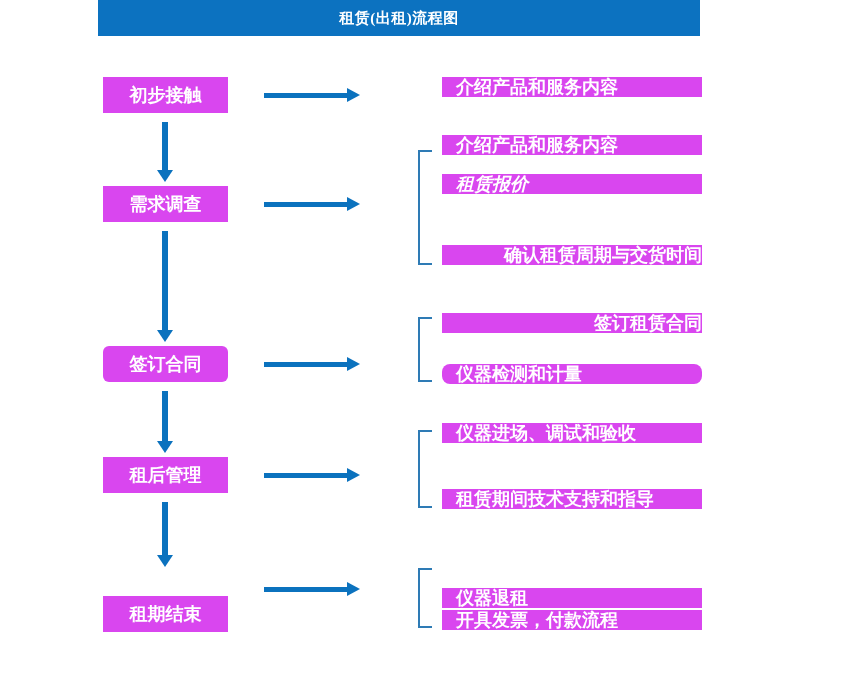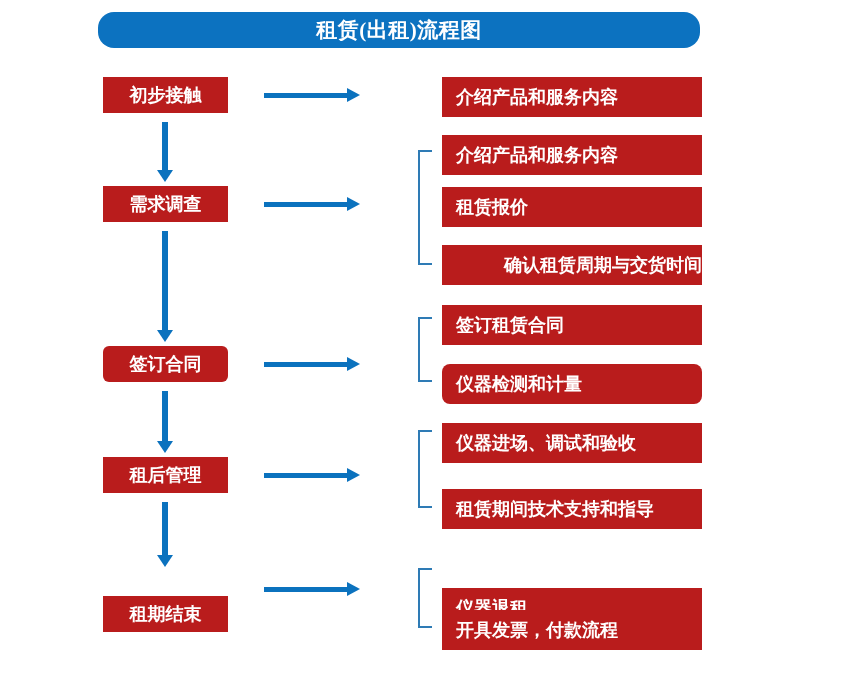--- a/index.html
+++ b/index.html
@@ -6,46 +6,45 @@
   body{
     width:844px;height:688px;
     background:#ffffff;
     font-family:"Liberation Serif","DejaVu Serif",serif;
     overflow:hidden;
   }
   #stage{position:relative;width:844px;height:688px;}
 
   .title-bar{
     position:absolute;
-    left:98px; top:12px; width:602px; height:36px;
+    left:98px; top:0; width:602px; height:36px;
     background:var(--brand,#0C72C0);
     color:#ffffff;
-    font-size:21px;
+    font-size:15px;
     font-weight:bold;
     display:flex;align-items:center;justify-content:center;
     letter-spacing:.5px;
-    border-radius:16px;
   }
 
   .node{
     position:absolute;
-    background:#b91c1c;
+    background:#d946ef;
     color:#ffffff;
     font-weight:bold;
     display:flex;
     align-items:center;
     box-sizing:border-box;
   }
   .node.stage-node{
     left:103px; width:125px; height:36px;
     font-size:18px;
     justify-content:center;
   }
   .node.detail-node{
-    left:442px; width:260px; height:40px;
+    left:442px; width:260px; height:20px;
     font-size:18px;
     padding-left:14px;
     justify-content:flex-start;
   }
 
   
   .h-arrow{
     position:absolute;
     left:264px; width:96px; height:14px;
   }
@@ -124,39 +123,39 @@
         <div class="head"></div>
       </div>
       <div class="v-arrow" style="top: 231px; height: 111px;">
         <div class="shaft" style="height: 99px;"></div>
         <div class="head"></div>
       </div>
       <div class="bracket" style="top: 150px; height: 115px;"></div>
       <div class="node detail-node" style="top: 135px;">
         <span>介绍产品和服务内容</span>
       </div>
-      <div class="node detail-node" style="top: 187px;">
+      <div class="node detail-node" style="top: 174px; font-style: italic;">
         <span>租赁报价</span>
       </div>
       <div class="node detail-node" style="top: 245px; justify-content: flex-end;">
         <span>确认租赁周期与交货时间</span>
       </div>
       <div class="node stage-node" style="top: 346px; border-radius: 6px;">
         <span>签订合同</span>
       </div>
       <div class="h-arrow" style="top: 357px;">
         <div class="shaft"></div>
         <div class="head"></div>
       </div>
       <div class="v-arrow" style="top: 391px; height: 62px;">
         <div class="shaft" style="height: 50px;"></div>
         <div class="head"></div>
       </div>
       <div class="bracket" style="top: 317px; height: 65px;"></div>
-      <div class="node detail-node" style="top: 305px;">
+      <div class="node detail-node" style="top: 313px; justify-content: flex-end;">
         <span>签订租赁合同</span>
       </div>
       <div class="node detail-node" style="top: 364px; border-radius: 8px;">
         <span>仪器检测和计量</span>
       </div>
       <div class="node stage-node" style="top: 457px;">
         <span>租后管理</span>
       </div>
       <div class="h-arrow" style="top: 468px;">
         <div class="shaft"></div>

